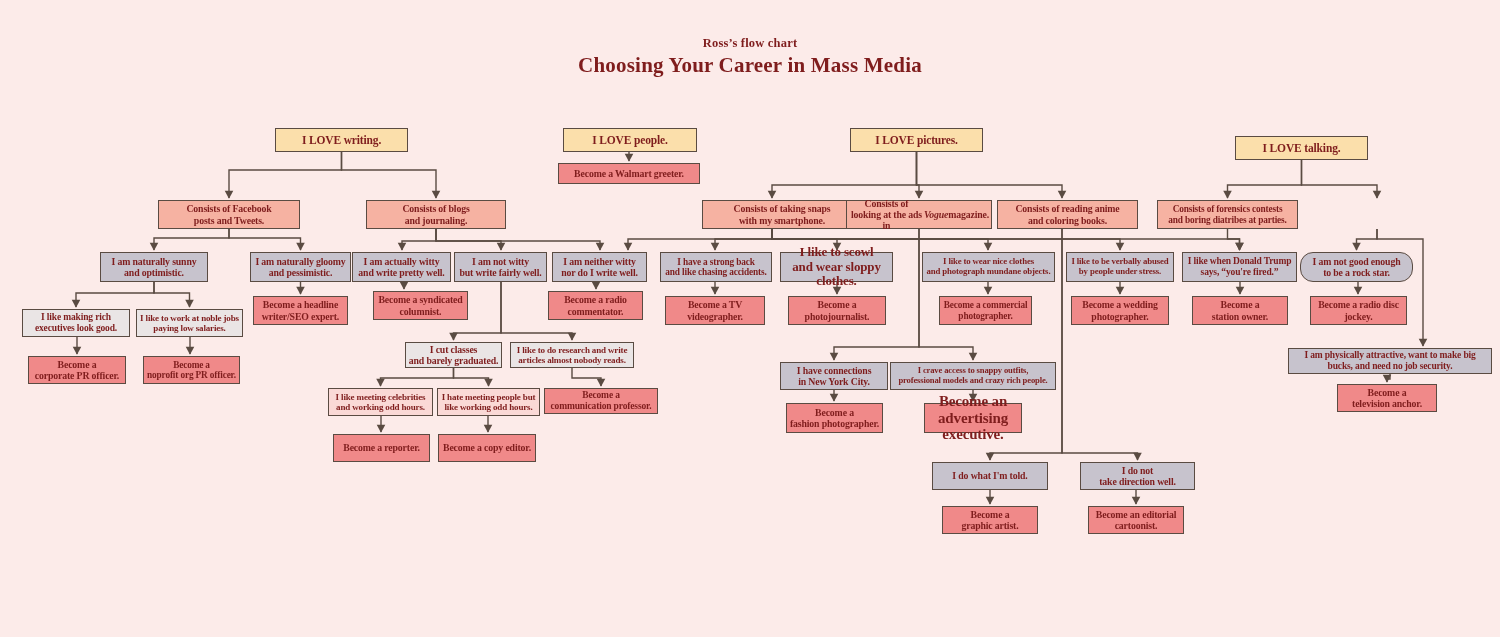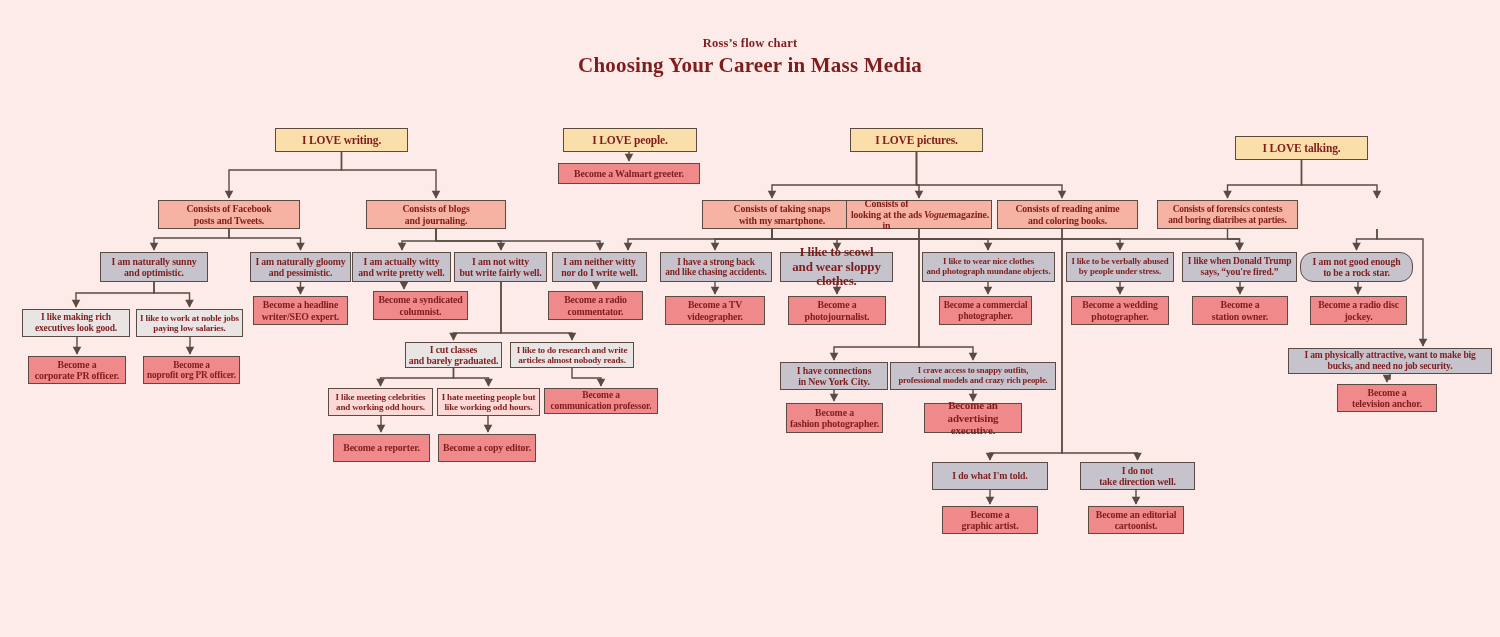--- a/index.html
+++ b/index.html
@@ -127,17 +127,17 @@
     <div class="node career" style="left: 333px; top: 434px; width: 97px; height: 28px; font-size: 9.8px;">Become a reporter.</div>
     <div class="node career" style="left: 438px; top: 434px; width: 98px; height: 28px; font-size: 9.8px;">Become a copy editor.</div>
     <div class="node career" style="left: 544px; top: 388px; width: 114px; height: 26px; font-size: 9.5px;">Become a<br>communication professor.</div>
     <div class="node career" style="left: 665px; top: 296px; width: 100px; height: 29px; font-size: 9.8px;">Become a TV<br>videographer.</div>
     <div class="node career" style="left: 788px; top: 296px; width: 98px; height: 29px; font-size: 9.8px;">Become a<br>photojournalist.</div>
     <div class="node career" style="left: 939px; top: 296px; width: 93px; height: 29px; font-size: 9.3px;">Become a commercial<br>photographer.</div>
     <div class="node career" style="left: 1071px; top: 296px; width: 98px; height: 29px; font-size: 9.8px;">Become a wedding<br>photographer.</div>
     <div class="node career" style="left: 1192px; top: 296px; width: 96px; height: 29px; font-size: 9.8px;">Become a<br>station owner.</div>
     <div class="node career" style="left: 1310px; top: 296px; width: 97px; height: 29px; font-size: 9.8px;">Become a radio disc<br>jockey.</div>
     <div class="node career" style="left: 786px; top: 403px; width: 97px; height: 30px; font-size: 9.8px;">Become a<br>fashion photographer.</div>
-    <div class="node career" style="left: 924px; top: 403px; width: 98px; height: 30px; font-size: 11px;">Become an<br>advertising executive.</div>
+    <div class="node career" style="left: 924px; top: 403px; width: 98px; height: 30px; font-size: 15px;">Become an<br>advertising executive.</div>
     <div class="node career" style="left: 942px; top: 506px; width: 96px; height: 28px; font-size: 9.8px;">Become a<br>graphic artist.</div>
     <div class="node career" style="left: 1088px; top: 506px; width: 96px; height: 28px; font-size: 9.8px;">Become an editorial<br>cartoonist.</div>
     <div class="node career" style="left: 1337px; top: 384px; width: 100px; height: 28px; font-size: 9.8px;">Become a<br>television anchor.</div>
   </div>
 
 </body></html>

